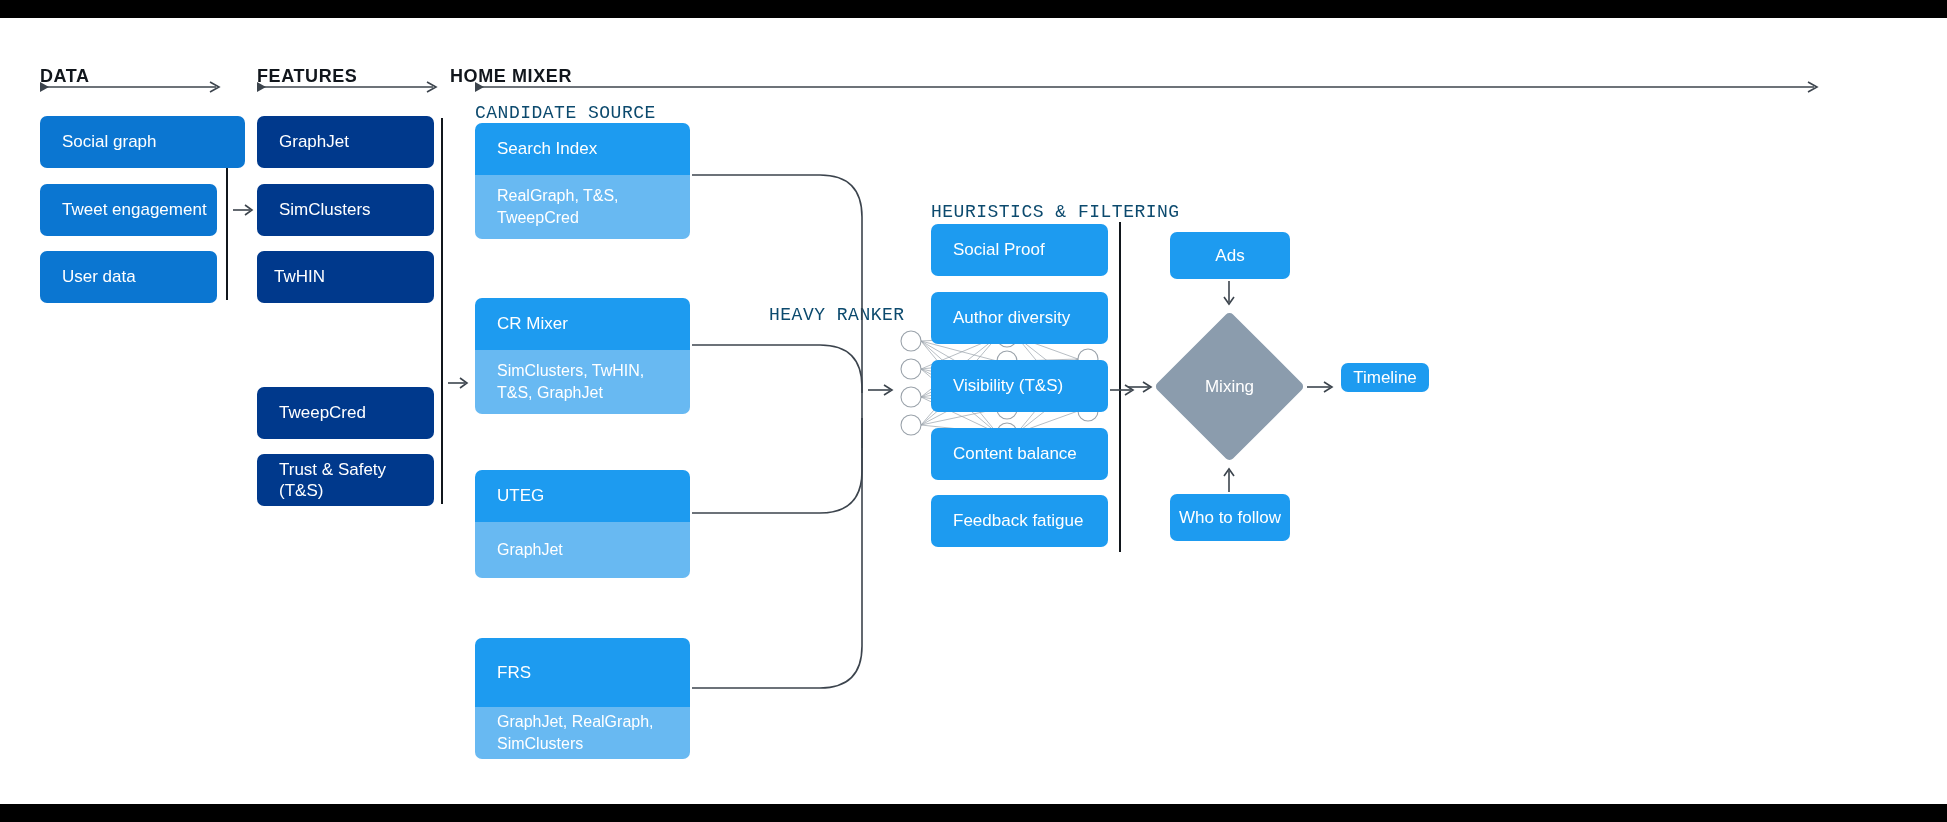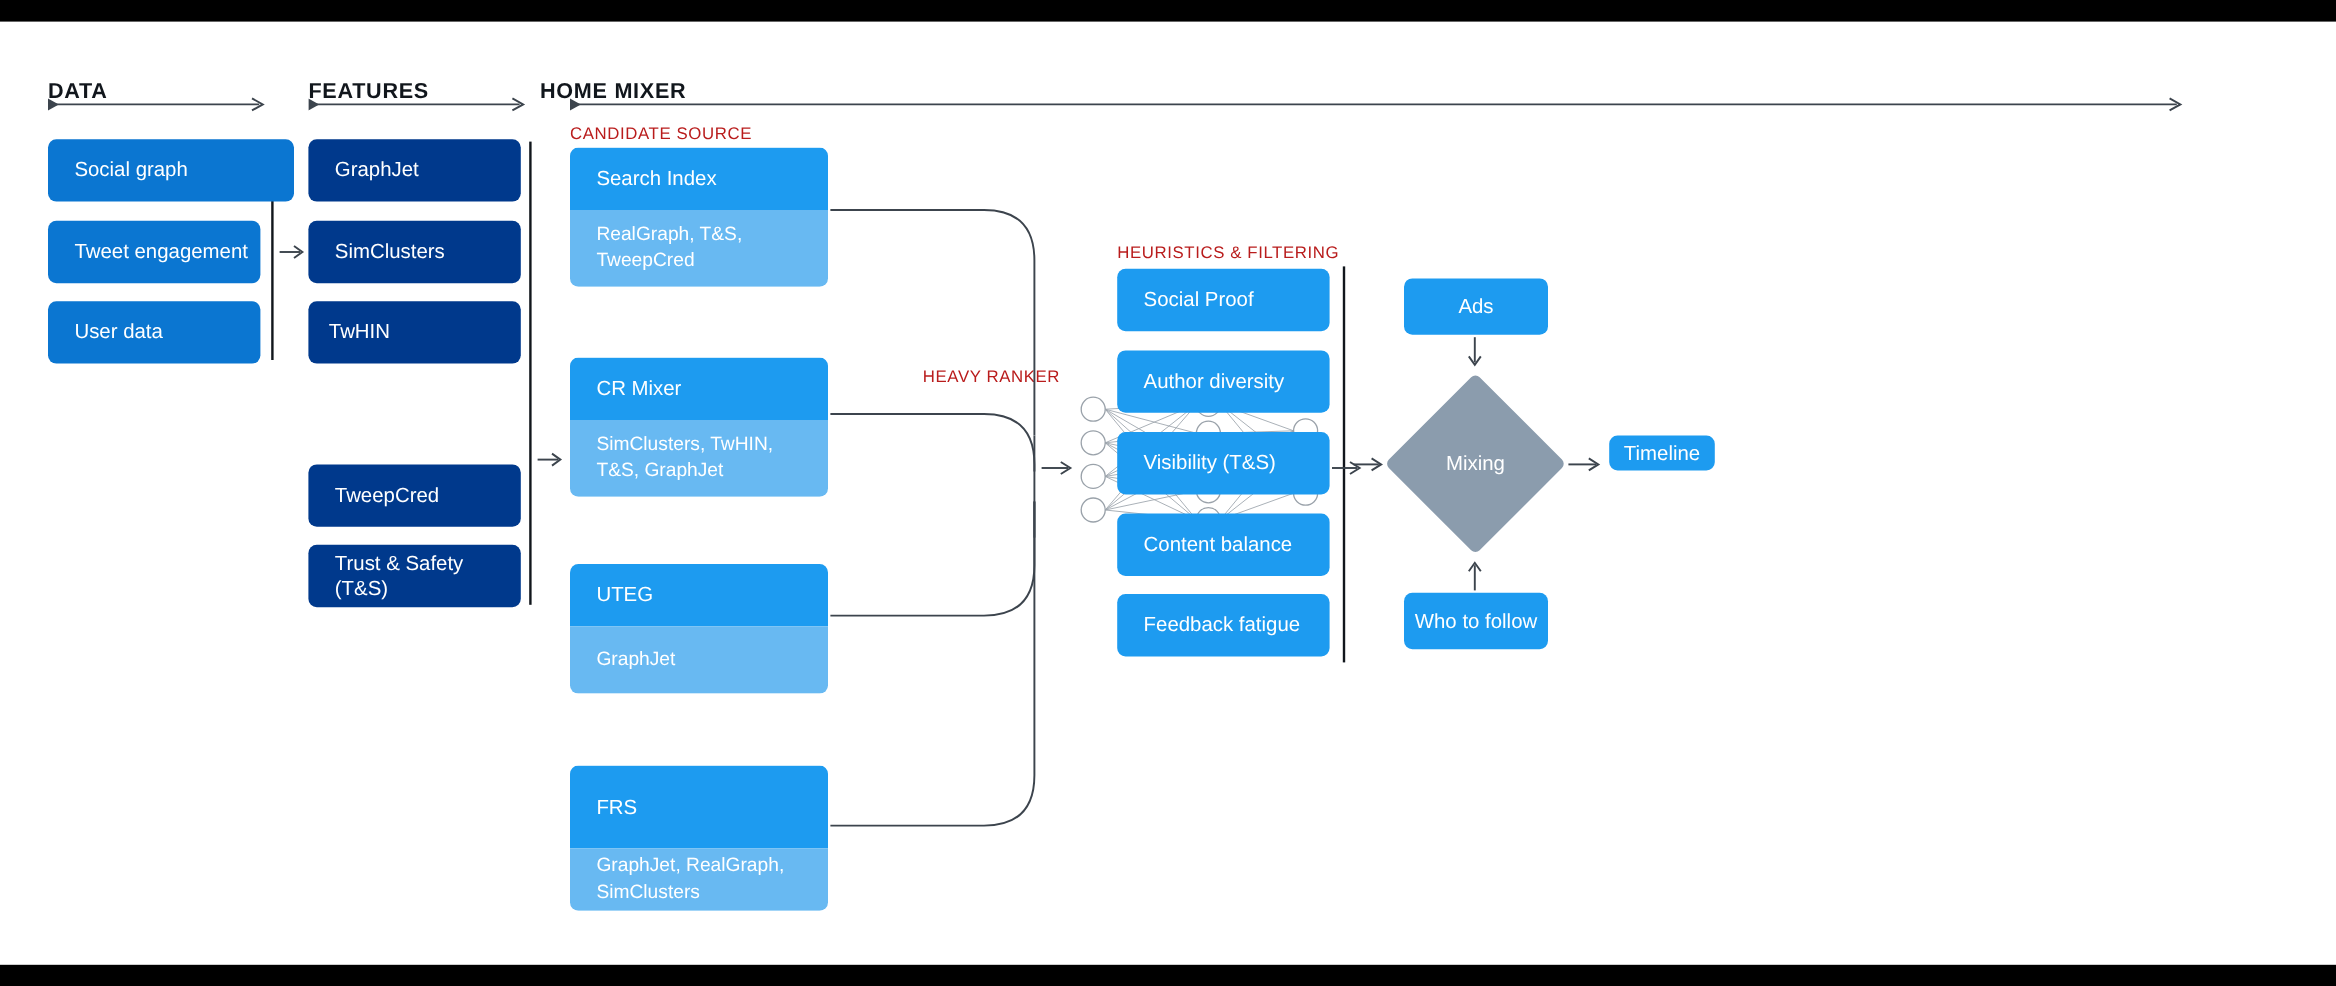--- a/index.html
+++ b/index.html
@@ -22,25 +22,26 @@
   .section-title {
     position: absolute;
     font-size: 18px;
     font-weight: bold;
     letter-spacing: 0.6px;
     color: #11161c;
     white-space: nowrap;
   }
   .sub-title {
     position: absolute;
-    font-size: 14px;
+    font-size: 18px;
     font-weight: normal;
     letter-spacing: 0.5px;
-    color: #b91c1c;
+    color: #0c4a6e;
     white-space: nowrap;
+    font-family: Liberation Mono, monospace;
   }
 
   
   .hdr-arrow { position: absolute; height: 14px; }
   .hdr-arrow svg { display: block; }
 
   
   .vrule {
     position: absolute;
     width: 2px;

